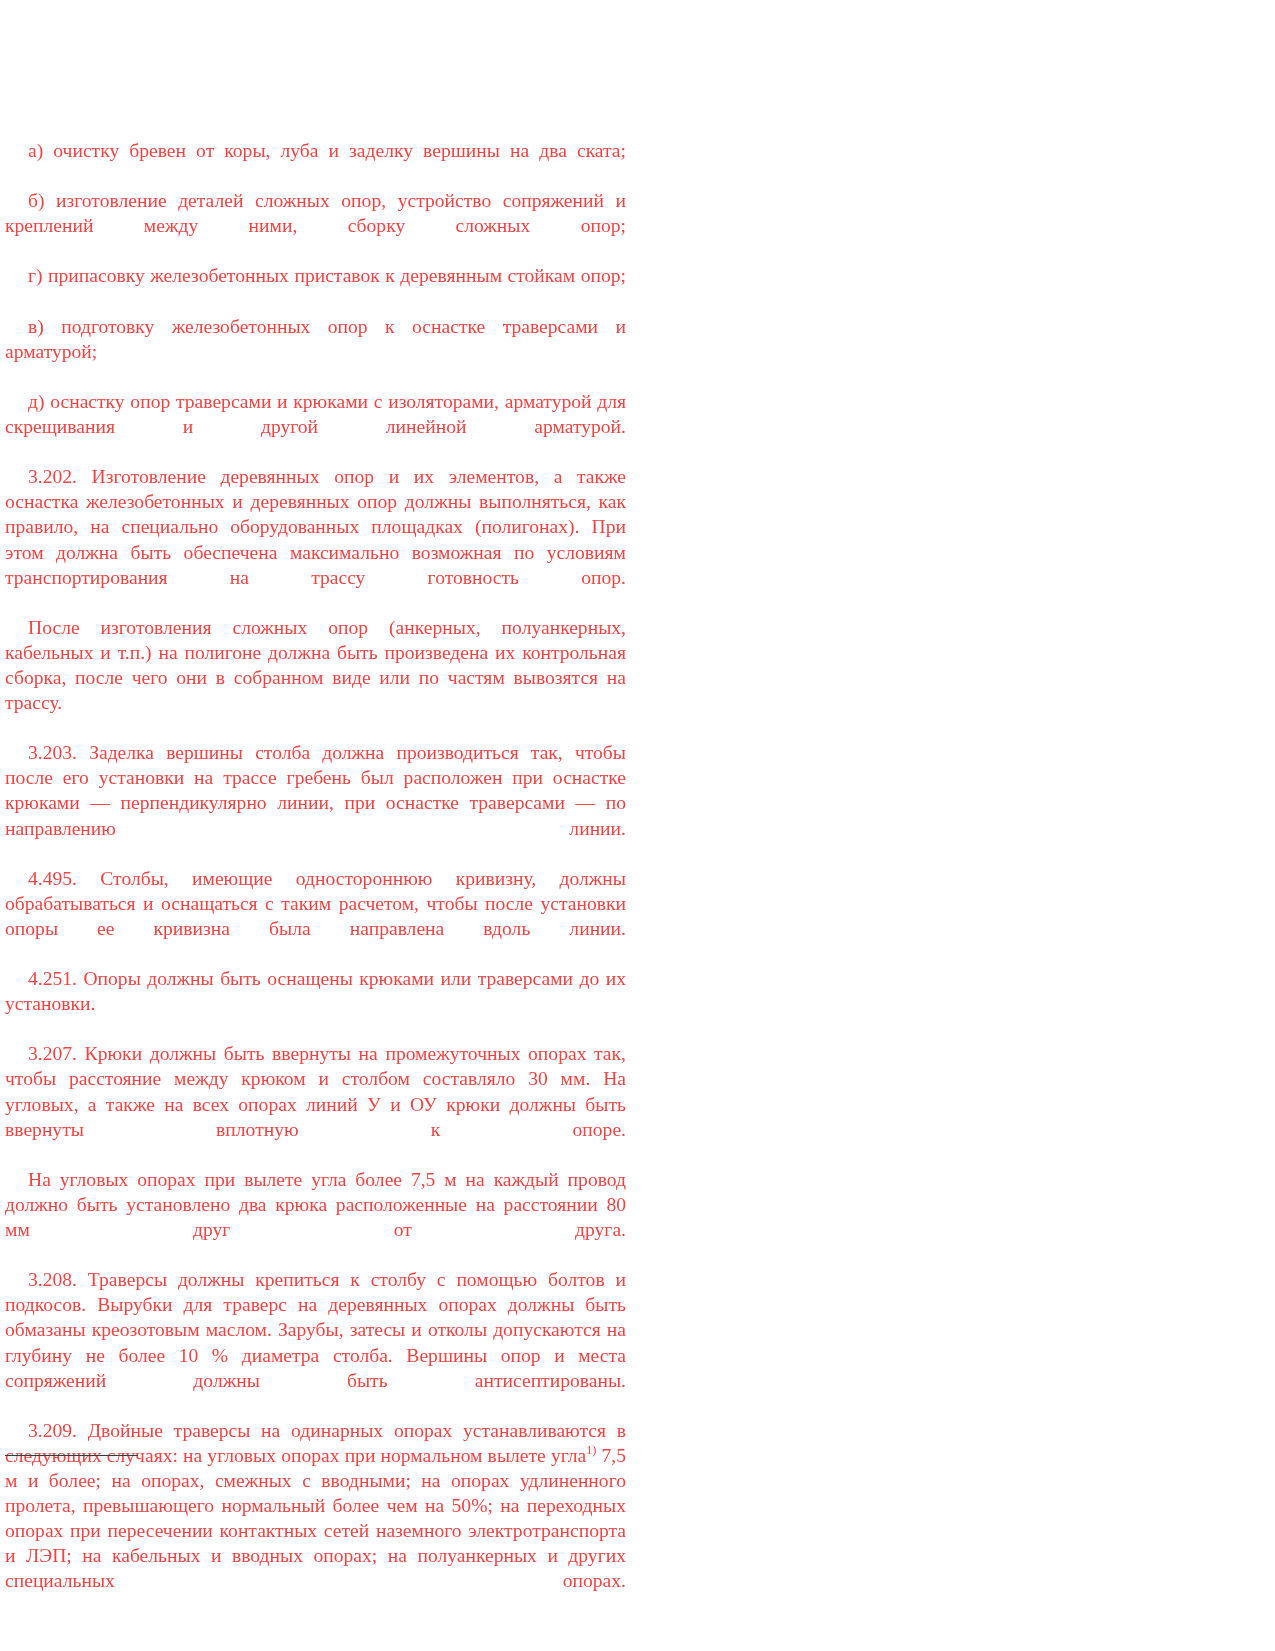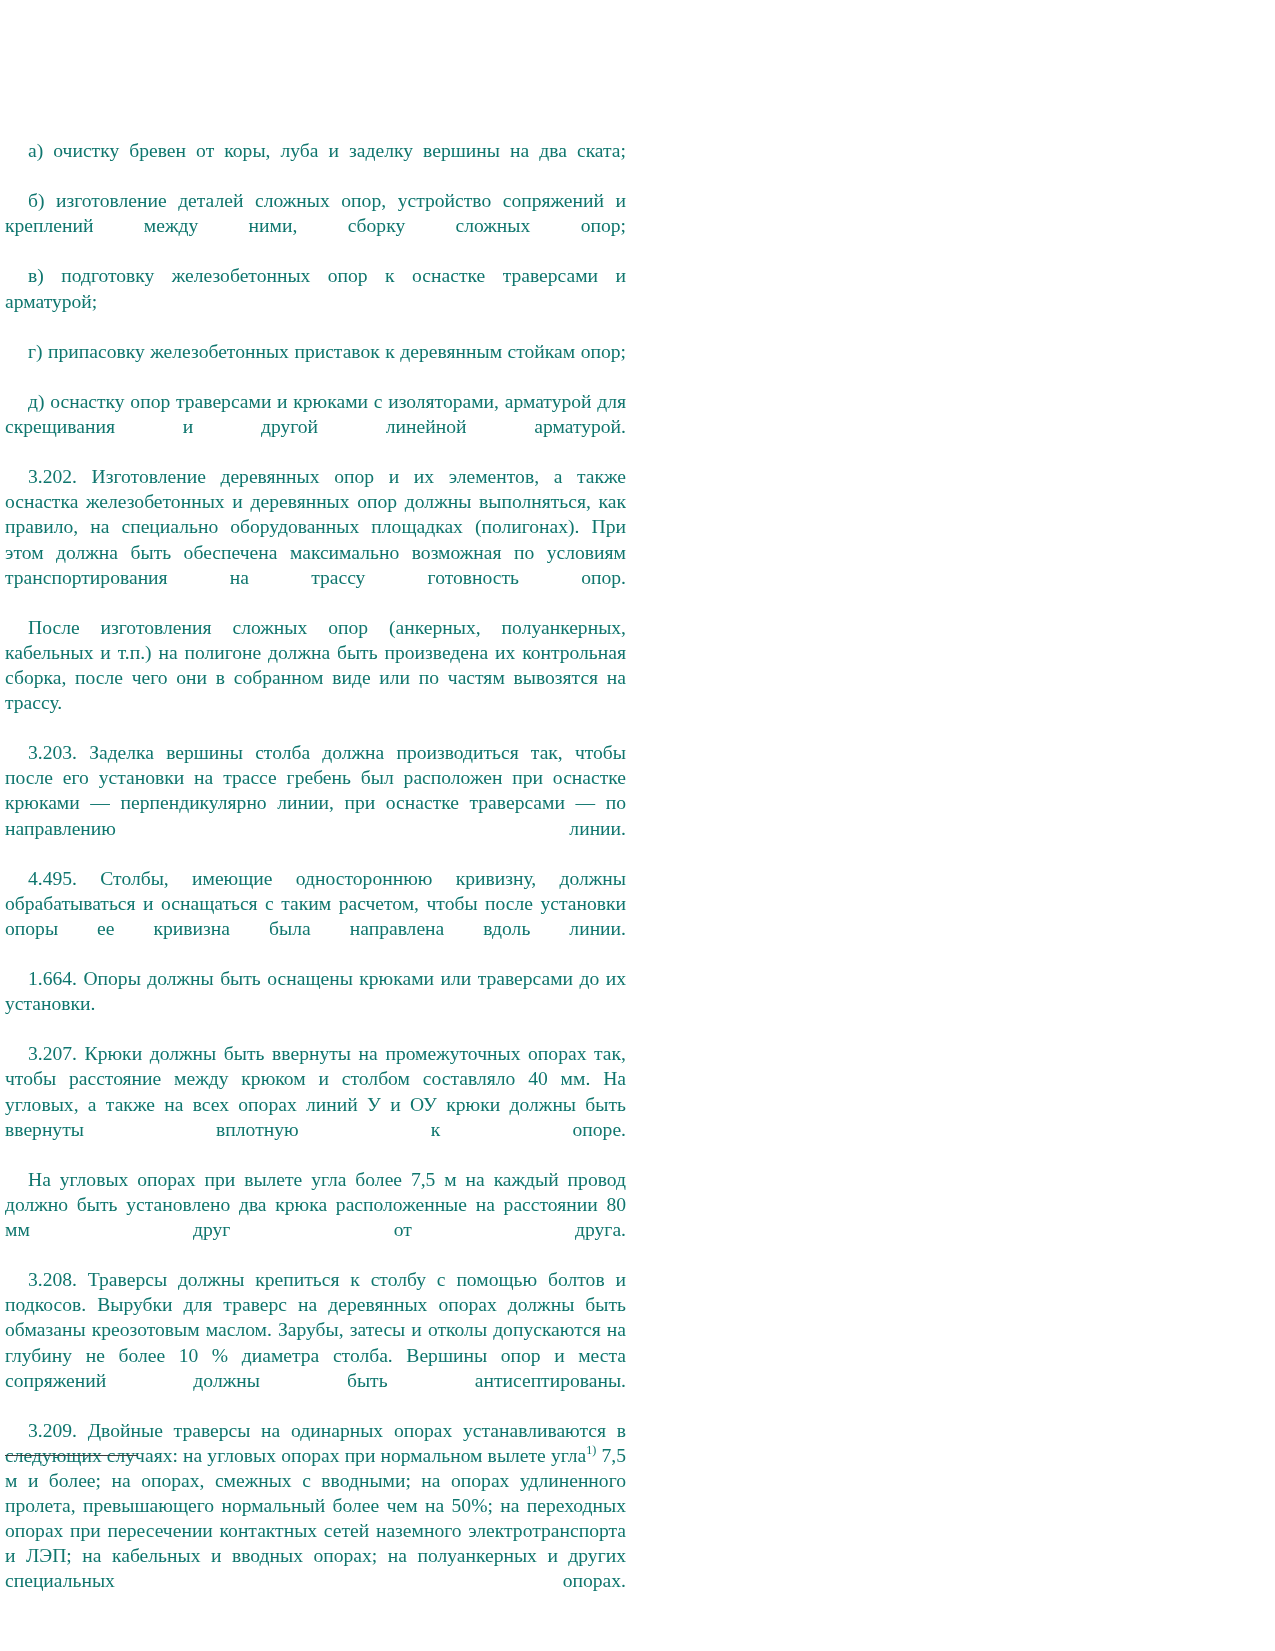--- a/index.html
+++ b/index.html
@@ -22,21 +22,21 @@
     left: 5px;
     top: 138px;
     width: 621px;
   }
 
   p.para {
     margin: 0;
     font-family: "Liberation Serif", "DejaVu Serif", serif;
     font-size: 19.6px;
     line-height: 25.1px;
-    color: #0f766e;
+    color: #ef4444;
     text-align: justify;
     text-indent: 23px;
     hyphens: none;
     -webkit-hyphens: none;
     word-spacing: 0.01em;
   }
 
   p.para:last-of-type {
     text-align: justify;
   }
@@ -80,25 +80,25 @@
 
     <p class="para">
       <span>а) очистку бревен от коры, луба и заделку вершины на два ската;</span>
     </p>
 
     <p class="para">
       <span>б) изготовление деталей сложных опор, устройство сопряжений и креплений между ними, сборку сложных опор;</span>
     </p>
 
     <p class="para">
-      <span>в) подготовку железобетонных опор к оснастке траверсами и арматурой;</span>
+      <span>г) припасовку железобетонных приставок к деревянным стойкам опор;</span>
     </p>
 
     <p class="para">
-      <span>г) припасовку железобетонных приставок к деревянным стойкам опор;</span>
+      <span>в) подготовку железобетонных опор к оснастке траверсами и арматурой;</span>
     </p>
 
     <p class="para">
       <span>д) оснастку опор траверсами и крюками с изоляторами, арматурой для скрещивания и другой линейной арматурой.</span>
     </p>
 
     <p class="para">
       <span class="clause-num">3.202.</span><span> </span><span>Изготовление деревянных опор и их элементов, а также оснастка железобетонных и деревянных опор должны выполняться, как правило, на специально оборудованных площадках (полигонах). При этом должна быть обеспечена максимально возможная по условиям транспортирования на трассу готовность опор.</span>
     </p>
 
@@ -108,26 +108,26 @@
 
     <p class="para">
       <span class="clause-num">3.203.</span><span> </span><span>Заделка вершины столба должна производиться так, чтобы после его установки на трассе гребень был расположен при оснастке крюками — перпендикулярно линии, при оснастке траверсами — по направлению линии.</span>
     </p>
 
     <p class="para">
       <span class="clause-num">4.495.</span><span> </span><span>Столбы, имеющие одностороннюю кривизну, должны обрабатываться и оснащаться с таким расчетом, чтобы после установки опоры ее кривизна была направлена вдоль линии.</span>
     </p>
 
     <p class="para">
-      <span class="clause-num">1.664.</span><span> </span><span>Опоры должны быть оснащены крюками или траверсами до их установки.</span>
+      <span class="clause-num">4.251.</span><span> </span><span>Опоры должны быть оснащены крюками или траверсами до их установки.</span>
     </p>
 
 
     <p class="para">
-      <span class="clause-num">3.207.</span><span> </span><span>Крюки должны быть ввернуты на промежуточных опорах так, чтобы расстояние между крюком и столбом составляло 40 мм. На угловых, а также на всех опорах линий У и ОУ крюки должны быть ввернуты вплотную к опоре.</span>
+      <span class="clause-num">3.207.</span><span> </span><span>Крюки должны быть ввернуты на промежуточных опорах так, чтобы расстояние между крюком и столбом составляло 30 мм. На угловых, а также на всех опорах линий У и ОУ крюки должны быть ввернуты вплотную к опоре.</span>
     </p>
 
     <p class="para">
       <span>На угловых опорах при вылете угла более 7,5 м на каждый провод должно быть установлено два крюка расположенные на расстоянии 80 мм друг от друга.</span>
     </p>
 
     <p class="para">
       <span class="clause-num">3.208.</span><span> </span><span>Траверсы должны крепиться к столбу с помощью болтов и подкосов. Вырубки для траверс на деревянных опорах должны быть обмазаны креозотовым маслом. Зарубы, затесы и отколы допускаются на глубину не более 10 % диаметра столба. Вершины опор и места сопряжений должны быть антисептированы.</span>
     </p>
 

